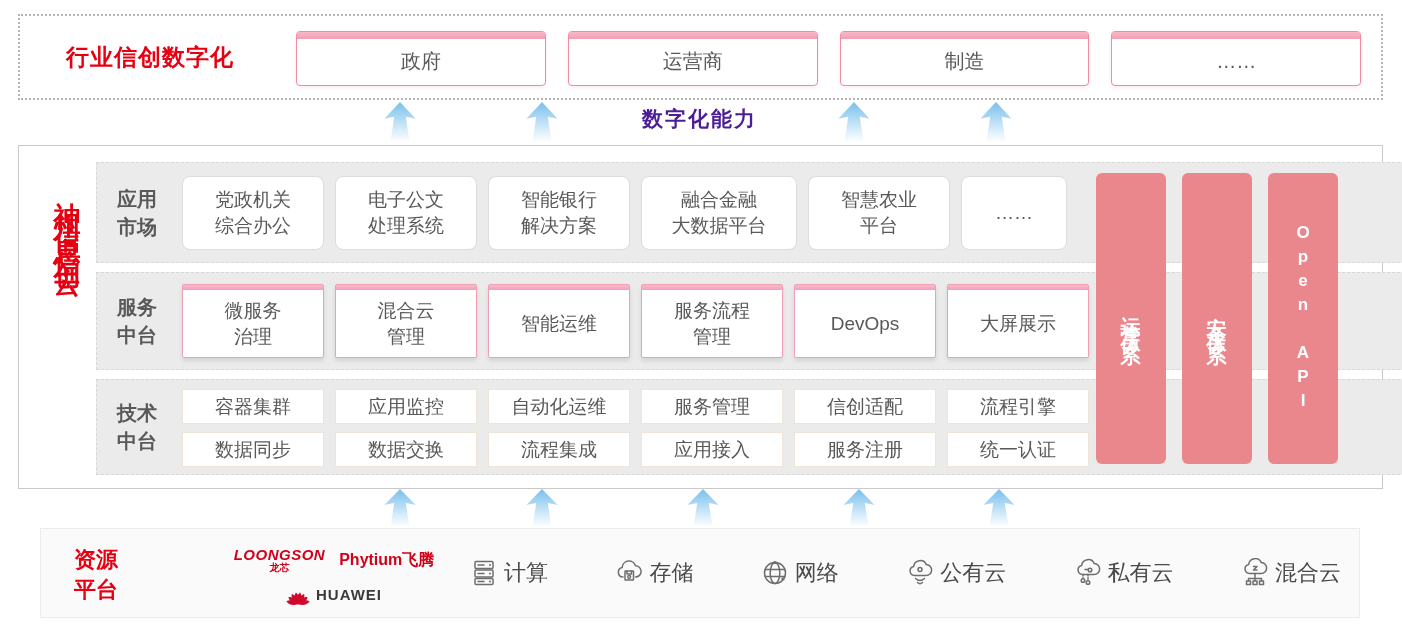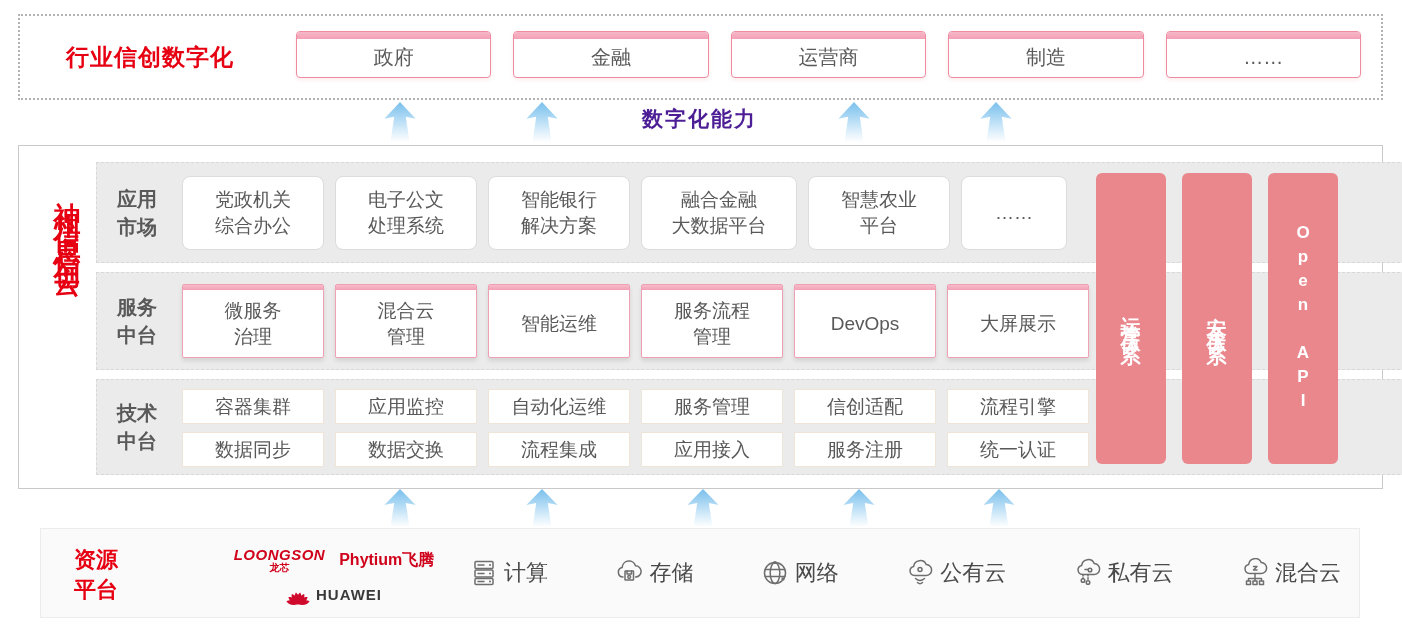--- a/index.html
+++ b/index.html
@@ -5,21 +5,21 @@
   * { margin:0; padding:0; box-sizing:border-box; }
   body { background:#fff; font-family:"Liberation Sans","DejaVu Sans",sans-serif; }
   .stage { position:relative; width:1402px; height:632px; background:#fff; overflow:hidden; }
   .ml { white-space:pre-line; }
 
   
   .industry-band { position:absolute; left:18px; top:14px; width:1365px; height:86px;
     border:2px dotted #b3b3b3; }
   .industry-label { position:absolute; left:46px; top:50%; transform:translateY(-50%);
     font-size:23px; font-weight:bold; color:#e60012; letter-spacing:1px; }
-  .industry-items { position:absolute; left:276px; right:20px; top:15px; height:47px;
+  .industry-items { position:absolute; left:276px; right:20px; top:15px; height:55px;
     display:flex; gap:22px; }
   .ind-box { flex:1; position:relative; background:#fff; border:1px solid #ef8ba1;
     border-radius:4px; display:flex; align-items:center; justify-content:center;
     font-size:20px; color:#595959; padding-top:6px;
     box-shadow:0 2px 4px rgba(230,0,18,0.08); }
   .ind-box::before { content:""; position:absolute; left:0; top:0; right:0; height:7px;
     border-radius:3px 3px 0 0;
     background:linear-gradient(to bottom,#f6b7c6,#f4a0b5); }
 
   
@@ -92,21 +92,20 @@
 </style>
 </head>
 <body>
 
 <div class="stage">
 
   <div class="industry-band">
     <div class="industry-label">行业信创数字化</div>
     <div class="industry-items">
       <div class="ind-box">政府</div>
-      <div class="ind-box">金融</div>
       <div class="ind-box">运营商</div>
       <div class="ind-box">制造</div>
       <div class="ind-box">……</div>
     </div>
   </div>
 
   <div class="arrow-up" style="left:383px; top:102px;"></div>
   <div class="arrow-up" style="left:525px; top:102px;"></div>
   <div class="cap-label">数字化能力</div>
   <div class="arrow-up" style="left:837px; top:102px;"></div>

